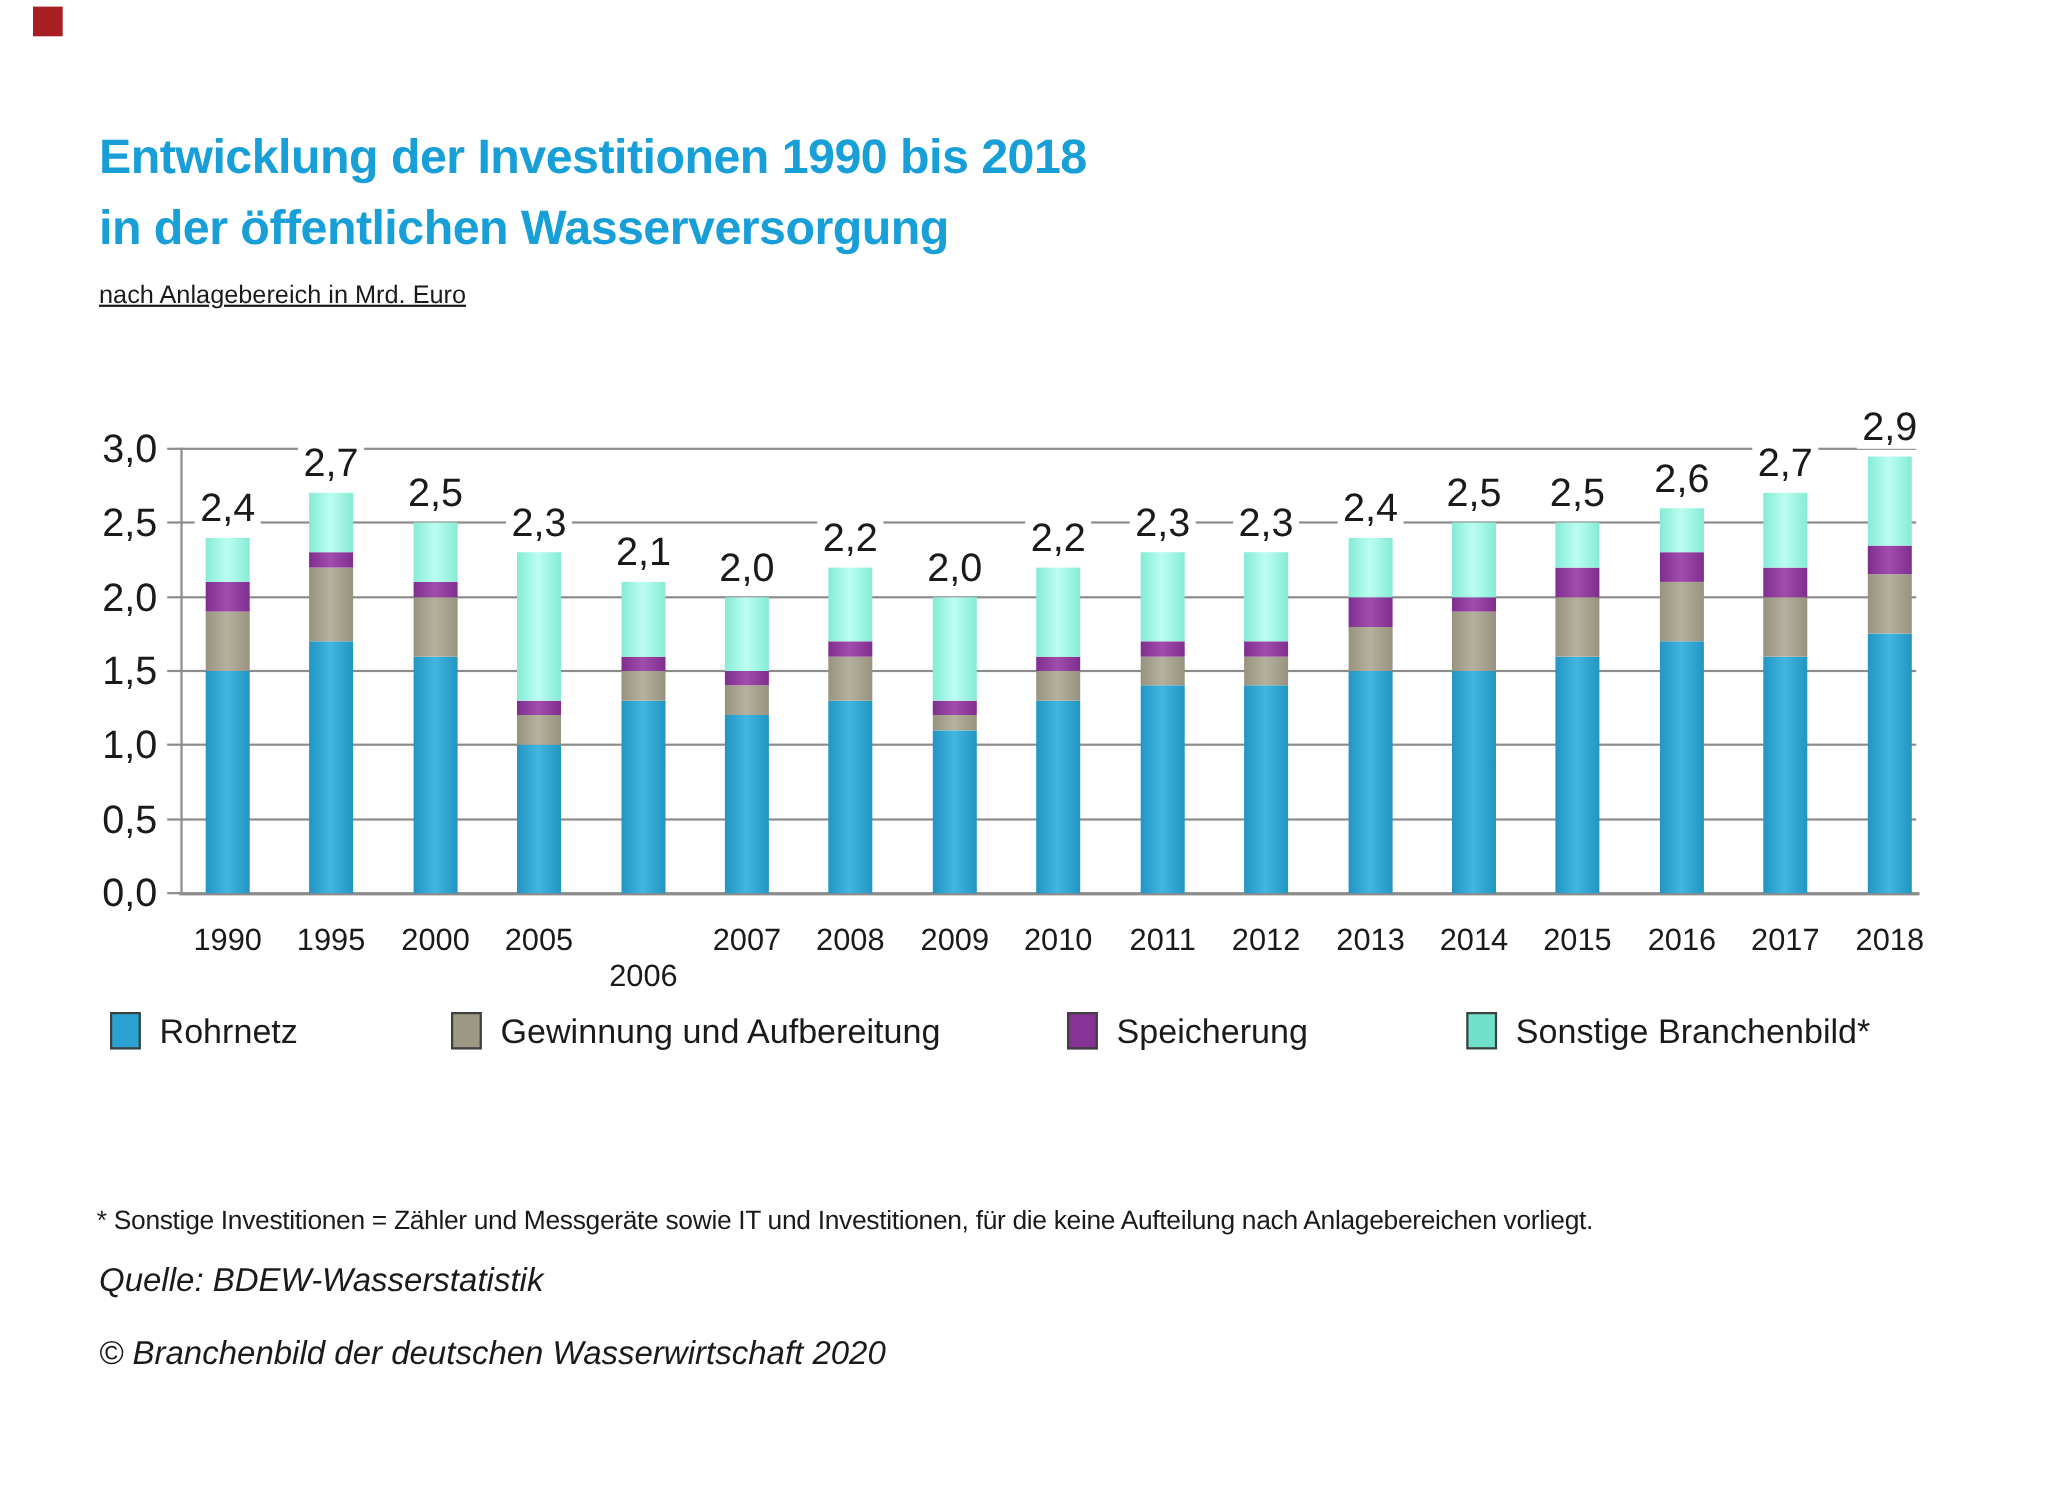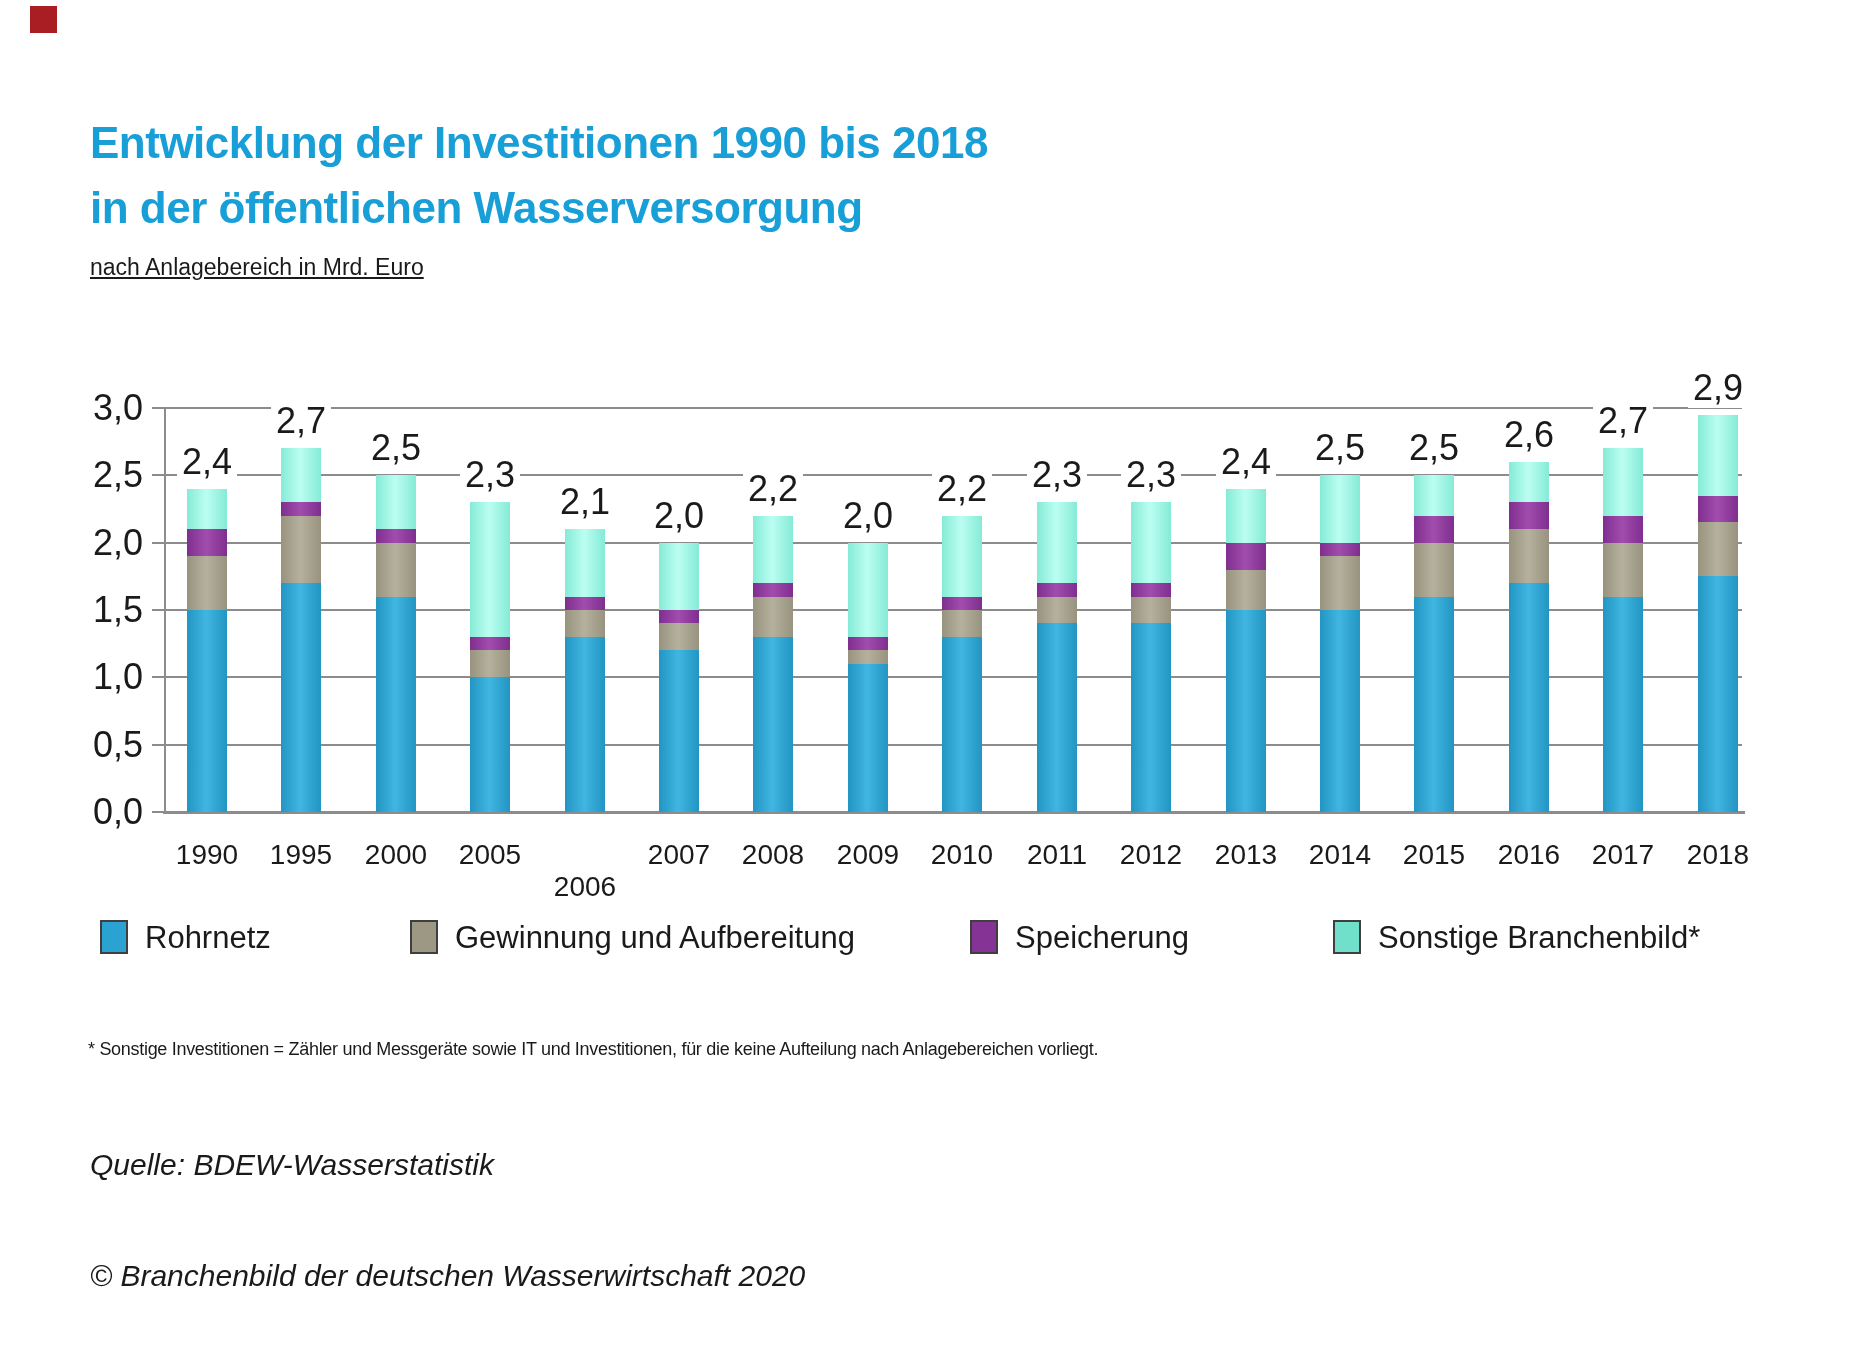--- a/index.html
+++ b/index.html
@@ -33,23 +33,23 @@
   
   .legend-item { top:918px; height:42px; z-index:2; }
   .legend-swatch {
     position:absolute; left:0; top:2px; width:28px; height:34px;
     border:2px solid #3f3f3f; box-sizing:border-box;
   }
   .legend-label { position:absolute; left:45px; top:0; font-size:31px; line-height:40px; white-space:nowrap; }
   .sw0 { background:#2aa3d2; } .sw1 { background:#9d9884; }
   .sw2 { background:#853394; } .sw3 { background:#70e0ca; }
 
-  .footnote { left:88px; top:1032px; font-size:18px; line-height:34px; letter-spacing:-0.3px; white-space:nowrap; }
+  .footnote { left:88px; top:1093px; font-size:24px; line-height:34px; letter-spacing:-0.3px; white-space:nowrap; }
   .source { left:90px; top:1146px; font-size:30px; font-style:italic; line-height:38px; }
-  .copyright { left:90px; top:1257px; font-size:30px; font-style:italic; line-height:38px; }
+  .copyright { left:90px; top:1212px; font-size:30px; font-style:italic; line-height:38px; }
 </style>
 </head>
 <body>
 
 <div class="page">
   <div class="abs brand-mark" style="background: rgb(168, 30, 34);"></div>
 
   <div class="abs title" style="color: rgb(24, 159, 215);">
     <div>Entwicklung der Investitionen 1990 bis 2018</div>
     <div>in der öffentlichen Wasserversorgung</div>

